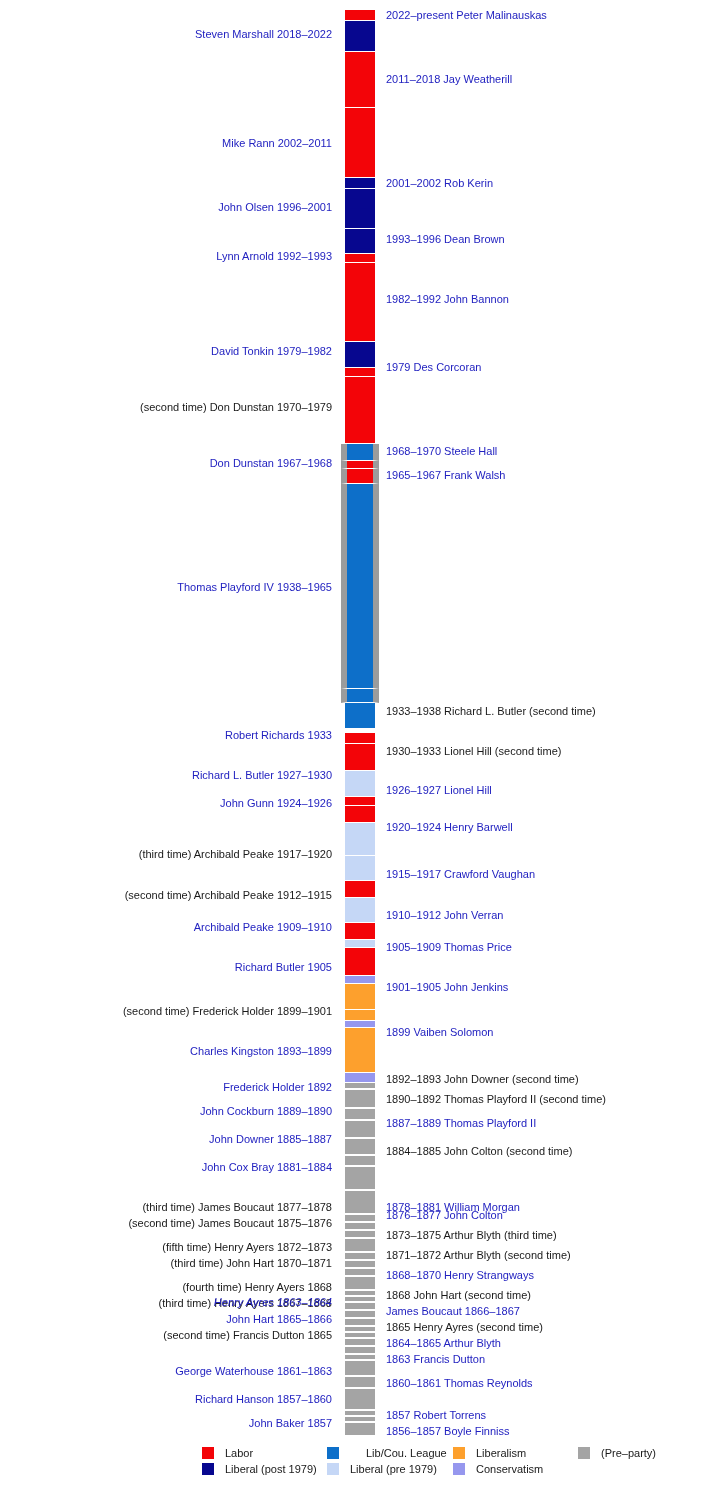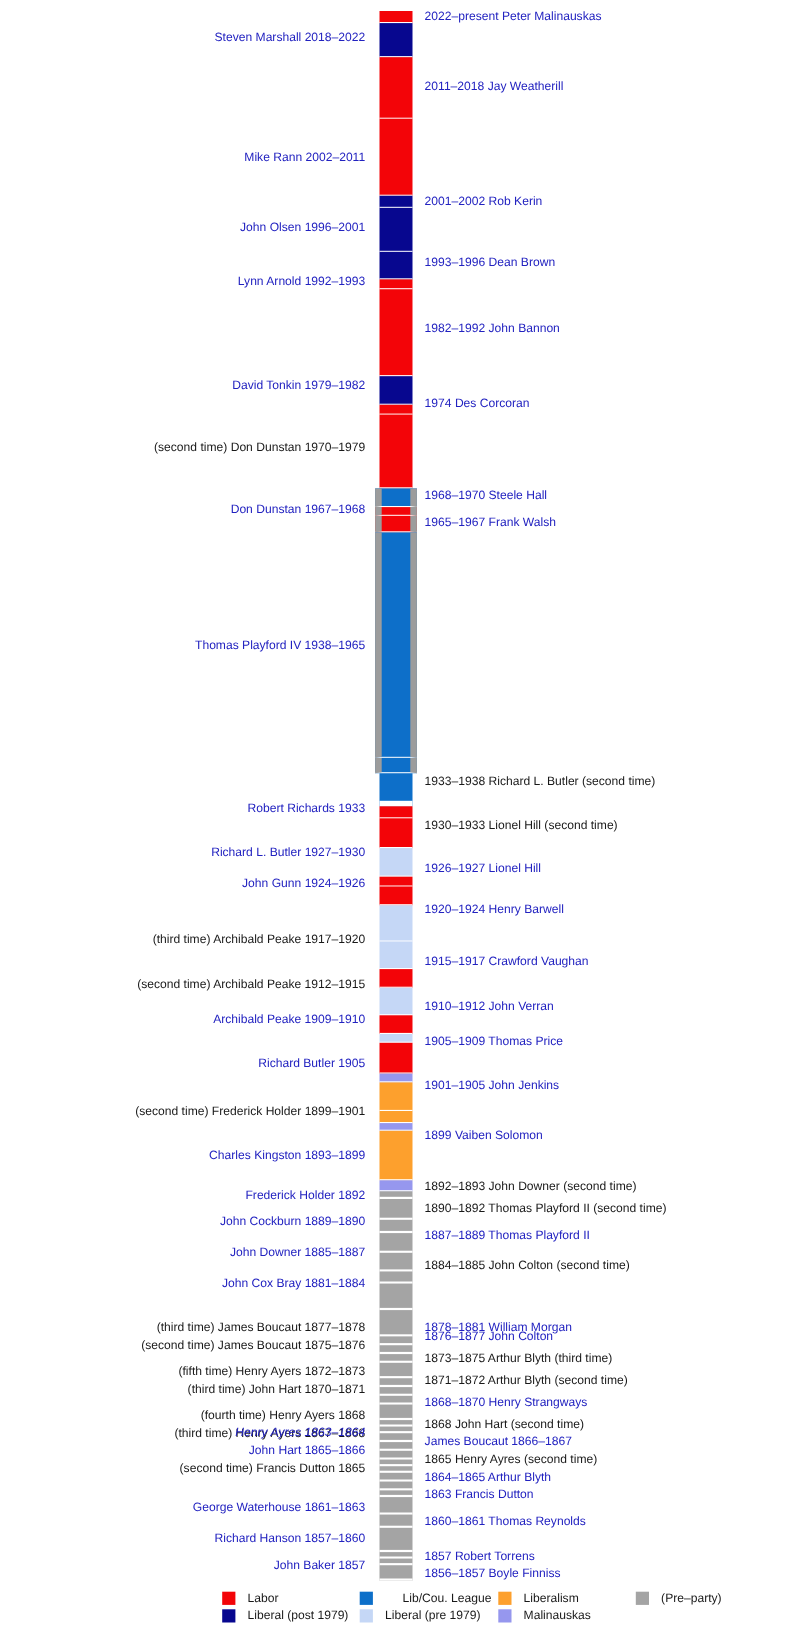--- a/index.html
+++ b/index.html
@@ -56,21 +56,21 @@
     <div class="lbl left" style="top: 201px; color: rgb(34, 34, 192);">John Olsen 1996–2001</div>
     <div class="seg" style="top: 229px; height: 25px; background-color: rgb(7, 7, 143);"></div>
     <div class="lbl right" style="top: 233px; color: rgb(34, 34, 192);">1993–1996 Dean Brown</div>
     <div class="seg" style="top: 254px; height: 9px; background-color: rgb(243, 4, 8);"></div>
     <div class="lbl left" style="top: 250px; color: rgb(34, 34, 192);">Lynn Arnold 1992–1993</div>
     <div class="seg" style="top: 263px; height: 79px; background-color: rgb(243, 4, 8);"></div>
     <div class="lbl right" style="top: 293px; color: rgb(34, 34, 192);">1982–1992 John Bannon</div>
     <div class="seg" style="top: 342px; height: 26px; background-color: rgb(7, 7, 143);"></div>
     <div class="lbl left" style="top: 345px; color: rgb(34, 34, 192);">David Tonkin 1979–1982</div>
     <div class="seg" style="top: 368px; height: 9px; background-color: rgb(243, 4, 8);"></div>
-    <div class="lbl right" style="top: 361px; color: rgb(34, 34, 192);">1974 Des Corcoran</div>
+    <div class="lbl right" style="top: 361px; color: rgb(34, 34, 192);">1979 Des Corcoran</div>
     <div class="seg" style="top: 377px; height: 67px; background-color: rgb(243, 4, 8);"></div>
     <div class="lbl left" style="top: 401px; color: rgb(25, 25, 25);">(second time) Don Dunstan 1970–1979</div>
     <div class="seg playmander" style="top: 444px; height: 17px; background-color: rgb(13, 111, 201);"></div>
     <div class="lbl right" style="top: 445px; color: rgb(34, 34, 192);">1968–1970 Steele Hall</div>
     <div class="seg playmander" style="top: 461px; height: 8px; background-color: rgb(243, 4, 8);"></div>
     <div class="lbl left" style="top: 457px; color: rgb(34, 34, 192);">Don Dunstan 1967–1968</div>
     <div class="seg playmander" style="top: 469px; height: 15px; background-color: rgb(243, 4, 8);"></div>
     <div class="lbl right" style="top: 469px; color: rgb(34, 34, 192);">1965–1967 Frank Walsh</div>
     <div class="seg playmander" style="top: 484px; height: 205px; background-color: rgb(13, 111, 201);"></div>
     <div class="lbl left" style="top: 581px; color: rgb(34, 34, 192);">Thomas Playford IV 1938–1965</div>
@@ -183,14 +183,14 @@
     <div class="legend-label" style="left: 350px; top: 1447px; padding-left: 16px;">Lib/Cou. League</div>
     <div class="legend-swatch" style="left: 453px; top: 1447px; background-color: rgb(253, 160, 45);"></div>
     <div class="legend-label" style="left: 476px; top: 1447px;">Liberalism</div>
     <div class="legend-swatch" style="left: 578px; top: 1447px; background-color: rgb(164, 164, 164);"></div>
     <div class="legend-label" style="left: 601px; top: 1447px;">(Pre–party)</div>
     <div class="legend-swatch" style="left: 202px; top: 1463px; background-color: rgb(7, 7, 143);"></div>
     <div class="legend-label" style="left: 225px; top: 1463px;">Liberal (post 1979)</div>
     <div class="legend-swatch" style="left: 327px; top: 1463px; background-color: rgb(197, 215, 246);"></div>
     <div class="legend-label" style="left: 350px; top: 1463px;">Liberal (pre 1979)</div>
     <div class="legend-swatch" style="left: 453px; top: 1463px; background-color: rgb(150, 151, 238);"></div>
-    <div class="legend-label" style="left: 476px; top: 1463px;">Malinauskas</div>
+    <div class="legend-label" style="left: 476px; top: 1463px;">Conservatism</div>
   </div>
 
 </body></html>

